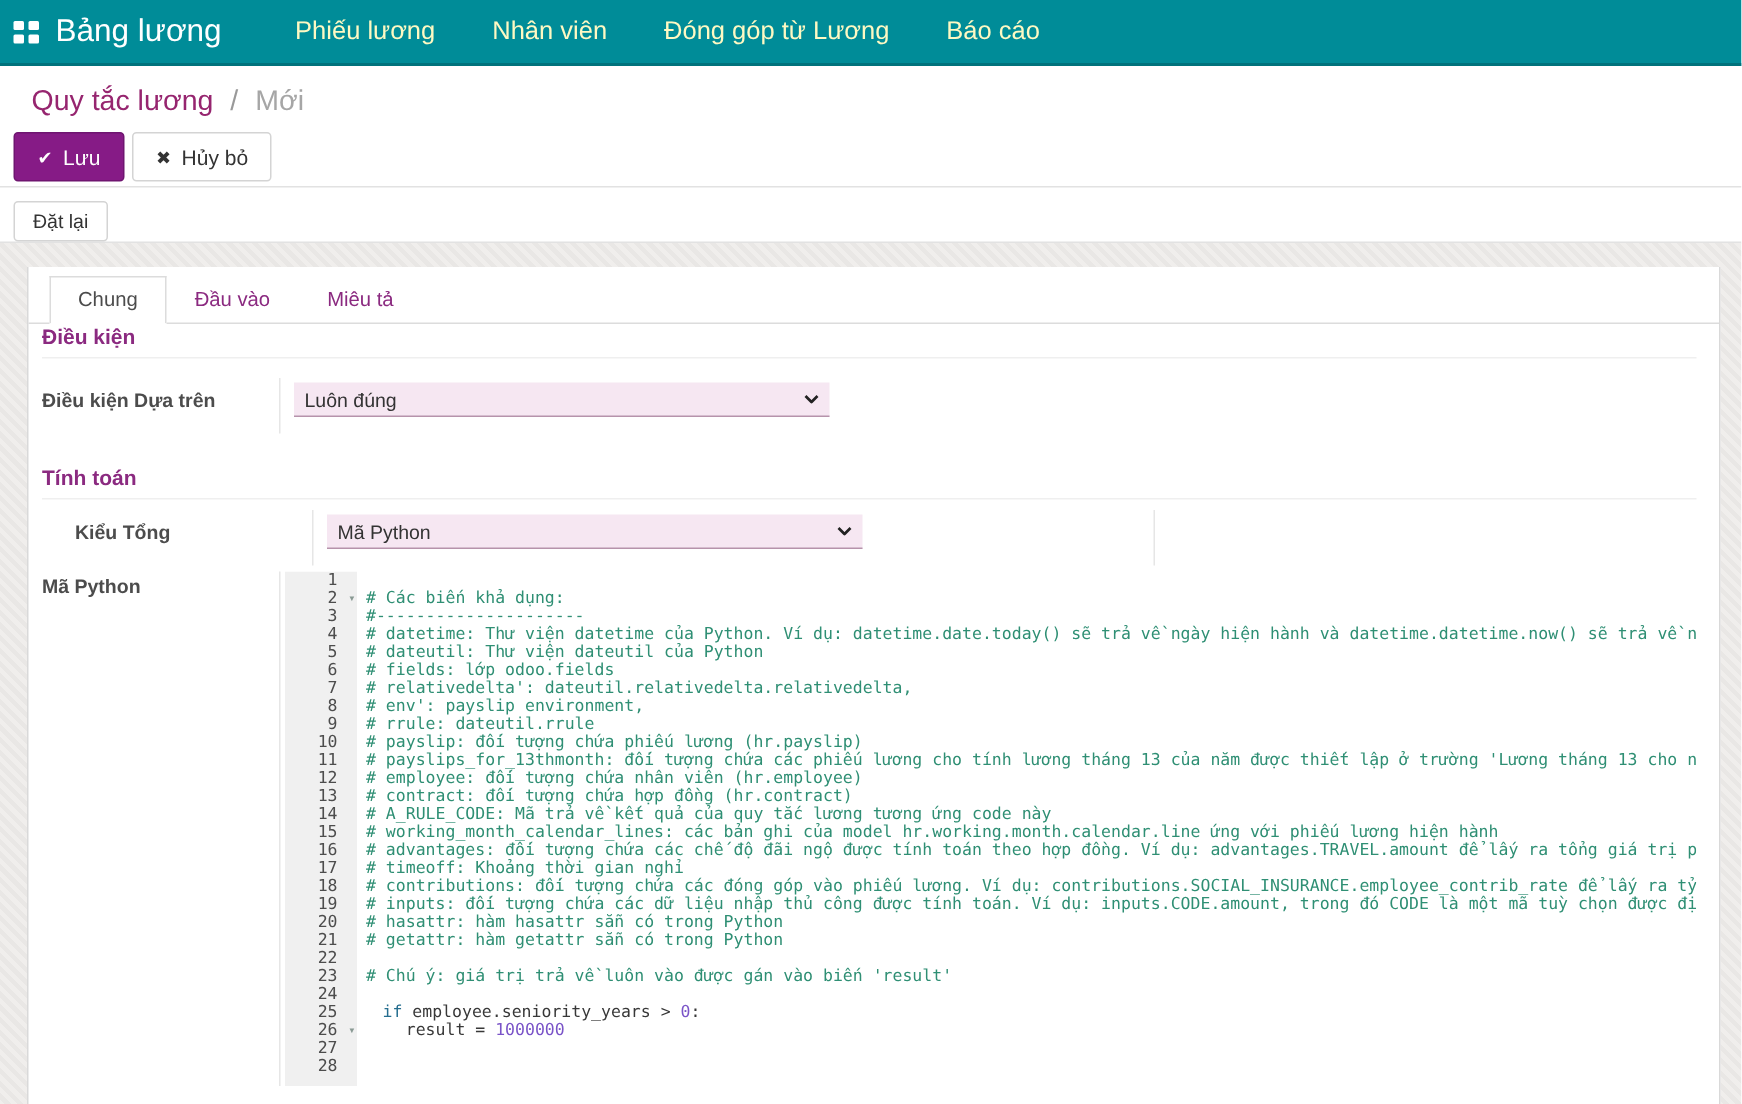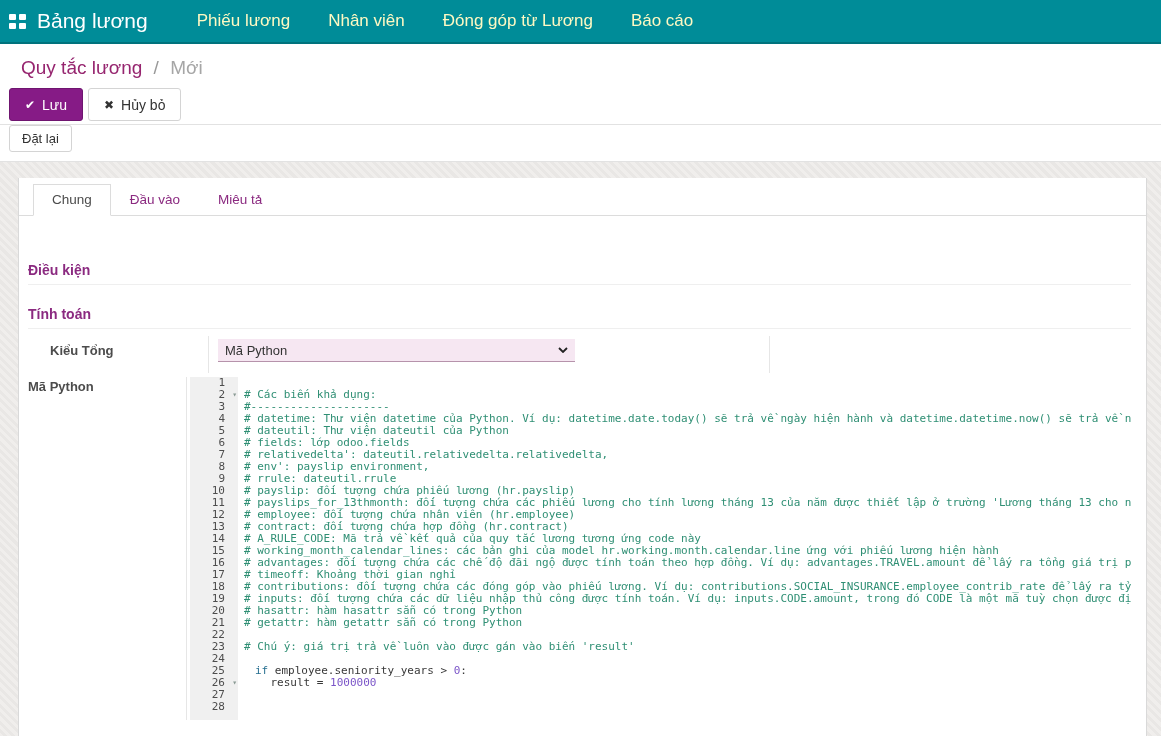--- a/index.html
+++ b/index.html
@@ -25,41 +25,41 @@
   .btn-row { padding: 9px 0 0 9px; display: flex; gap: 5px; height: 43px; }
   .btn { font-family: "Liberation Sans", sans-serif; font-size: 14px; height: 33px;
          padding: 0 15px; border-radius: 3px; cursor: pointer; display: inline-flex;
          align-items: center; gap: 7px; }
   .btn-primary { background: #861b86; border: 1px solid #6f1570; color: #fff; }
   .btn-default { background: #fff; border: 1px solid #d4d4d4; color: #333; }
   .btn .ic { font-size: 12px; }
 
   
   .statusbar { margin-top: 2px; border-top: 1px solid #e2e2e2; border-bottom: 1px solid #e2e2e2;
-               height: 38px; display: flex; align-items: flex-start; padding-left: 9px; background: #fff; }
+               height: 38px; display: flex; align-items: flex-end; padding-left: 9px; background: #fff; }
   .btn-small { font-size: 13px; height: 27px; padding: 0 12px; border-radius: 3px;
                background: #fff; border: 1px solid #d4d4d4; color: #333; cursor: pointer;
                font-family: "Liberation Sans", sans-serif; }
 
   
   .content { position: relative; height: 575px;
              background: repeating-linear-gradient(45deg, #f0eeec 0, #f0eeec 3px, #e9e7e5 3px, #e9e7e5 6px); }
   .sheet { position: absolute; left: 18px; top: 16px; width: 1129px; height: 100%;
            background: #fff; border-left: 1px solid #d9d9d9; border-right: 1px solid #d9d9d9; }
 
   .tab-nav { display: flex; padding: 6px 0 0 14px; border-bottom: 1px solid #dcdcdc; }
   .tab { font-size: 13.5px; padding: 7px 18px 8px 18px; color: #8b2a80; cursor: pointer;
          border: 1px solid transparent; margin-bottom: -1px; }
   .tab.active { color: #4c4c4c; background: #fff; border-color: #dcdcdc;
                 border-bottom-color: #fff; }
 
   .sheet-body { padding: 0 15px 0 9px; }
   .section-title { color: #8b2a80; font-size: 14px; font-weight: bold;
                    padding-bottom: 6px; border-bottom: 1px solid #efefef; }
-  .st-first { margin-top: 46px; }
+  .st-first { }
   .st-second { margin-top: 21px; }
 
   .form-row { display: flex; align-items: stretch; }
   .row-1 { margin-top: 13px; }
   .row-2 { margin-top: 7px; margin-left: 22px; }
   .form-label { width: 158px; font-size: 13px; font-weight: bold; color: #4c4c4c; padding-top: 7px; }
   .form-field { border-left: 1px solid #e6e6e6; padding: 3px 0 11px 9px; }
   .field-w { width: 561px; }
   .cell-right { border-left: 1px solid #e6e6e6; flex: 1; }
 
@@ -127,20 +127,31 @@
     <div class="tab-nav">
       <div class="tab active">Chung</div>
       <div class="tab">Đầu vào</div>
       <div class="tab">Miêu tả</div>
     </div>
 
     <div class="sheet-body">
 
       <div class="section-title st-first">Điều kiện</div>
 
+      <div class="form-row row-1">
+        <div class="form-label">Điều kiện Dựa trên</div>
+        <div class="form-field">
+          <div class="select-box">
+            <span>Luôn đúng</span>
+            <svg width="10" height="6" viewBox="0 0 10 6">
+              <path d="M1 1 L5 5 L9 1" stroke="#222" stroke-width="1.8" fill="none"></path>
+            </svg>
+          </div>
+        </div>
+      </div>
 
       <div class="section-title st-second">Tính toán</div>
 
       <div class="form-row row-2">
         <div class="form-label">Kiểu Tổng</div>
         <div class="form-field field-w">
           <div class="select-box">
             <span>Mã Python</span>
             <svg width="10" height="6" viewBox="0 0 10 6">
               <path d="M1 1 L5 5 L9 1" stroke="#222" stroke-width="1.8" fill="none"></path>

